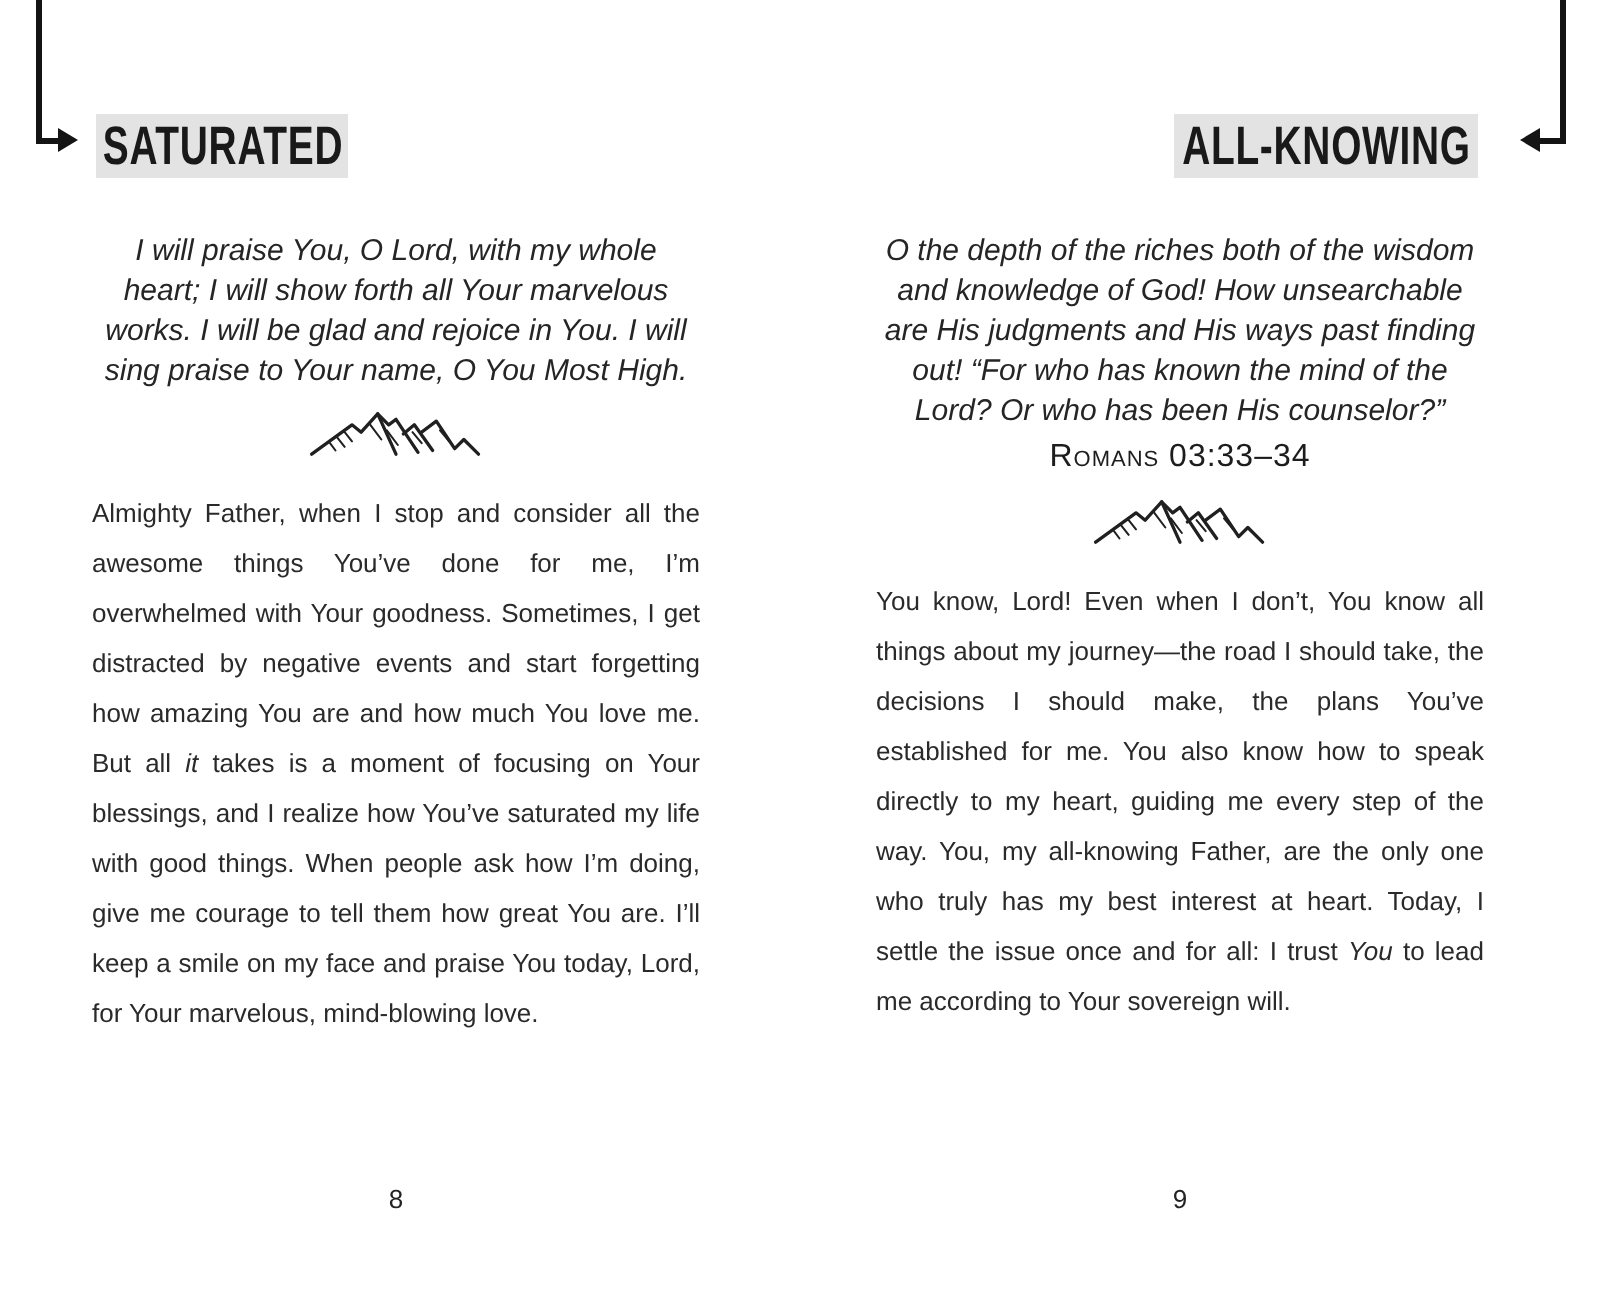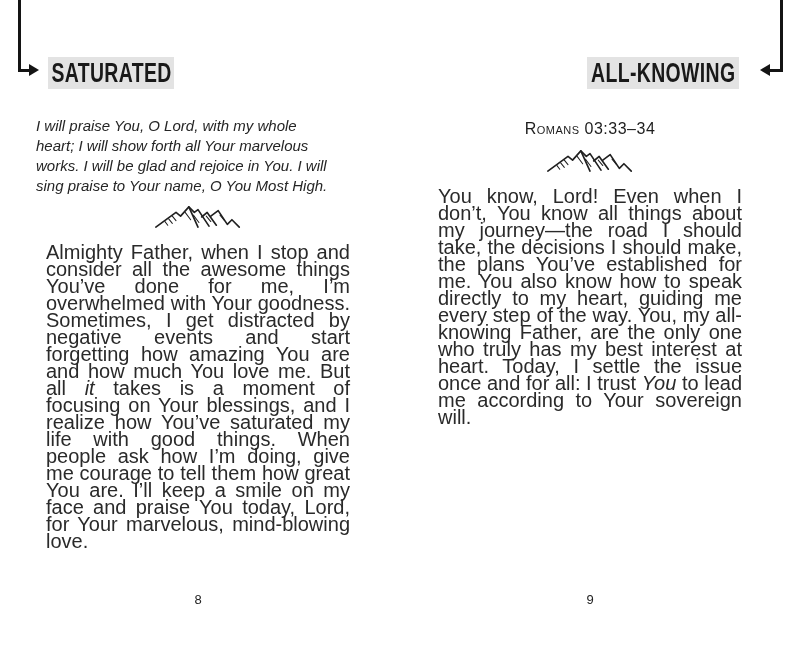--- a/index.html
+++ b/index.html
@@ -44,31 +44,31 @@
   .page-left  .header-label { left: 20px;  width: 126px; }
   .page-right .header-label { left: 167px; width: 152px; }
   .header-text {
     display: inline-block; white-space: nowrap;
     font-size: 27px; font-weight: 700; color: #191919;
     letter-spacing: 0.5px; transform: scaleX(0.72);
   }
   .page-inner { position: absolute; top: 116px; left: 8px; width: 324px; }
   .scripture {
     font-style: italic; font-size: 15px; line-height: 20px;
-    white-space: pre-line; color: #252525;
+    text-align: center; white-space: pre-line; color: #252525;
   }
   .reference {
     text-align: center; font-variant: small-caps;
     font-size: 16px; line-height: 22px; letter-spacing: 0.5px;
     margin-top: 2px; color: #1d1d1d;
   }
   .mountain-wrap { text-align: center; margin-top: 8px; height: 28px; }
   .body-text {
     margin-top: 12px; padding: 0 10px;
-    font-size: 20px; line-height: 17px;
+    font-size: 13px; line-height: 25px;
     text-align: justify; color: #2a2a2a;
   }
   .body-text .italic { font-style: italic; }
   .page-number {
     position: absolute; top: 592px; left: 0; width: 100%;
     text-align: center; font-size: 13px; color: #232323;
   }
 </style>
 </head>
 <body>
@@ -117,20 +117,25 @@
       <div class="body-text"><span>Almighty Father, when I stop and consider all the awesome things You’ve done for me, I’m overwhelmed with Your goodness. Sometimes, I get distracted by negative events and start forgetting how amazing You are and how much You love me. But all </span><span class="italic">it</span><span> takes is a moment of focusing on Your blessings, and I realize how You’ve saturated my life with good things. When people ask how I’m doing, give me courage to tell them how great You are. I’ll keep a smile on my face and praise You today, Lord, for Your marvelous, mind-blowing love.</span></div>
     </div>
     <div class="page-number">8</div>
   </div>
 
   <div class="page page-right">
     <div class="header-label">
       <span class="header-text">ALL-KNOWING</span>
     </div>
     <div class="page-inner">
+      <div class="scripture">O the depth of the riches both of the wisdom
+and knowledge of God! How unsearchable
+are His judgments and His ways past finding
+out! “For who has known the mind of the
+Lord? Or who has been His counselor?”</div>
       <div class="reference">Romans 03:33–34</div>
       <div class="mountain-wrap">
         <svg width="88" height="26" viewBox="0 0 96 28">
           <g fill="none" stroke="#202020" stroke-width="1.8" stroke-linecap="round" stroke-linejoin="round">
             <path d="M2 25 L24 9 L29 13 L38 3 L48 25"></path>
             <path d="M38 3 L44 9 L48 6 L60 24"></path>
             <path d="M52 14 L58 9 L68 23"></path>
             <path d="M62 13 L70 7 L80 22 L85 17 L93 25"></path>
           </g>
           <g fill="none" stroke="#202020" stroke-width="1.1" stroke-linecap="round">

